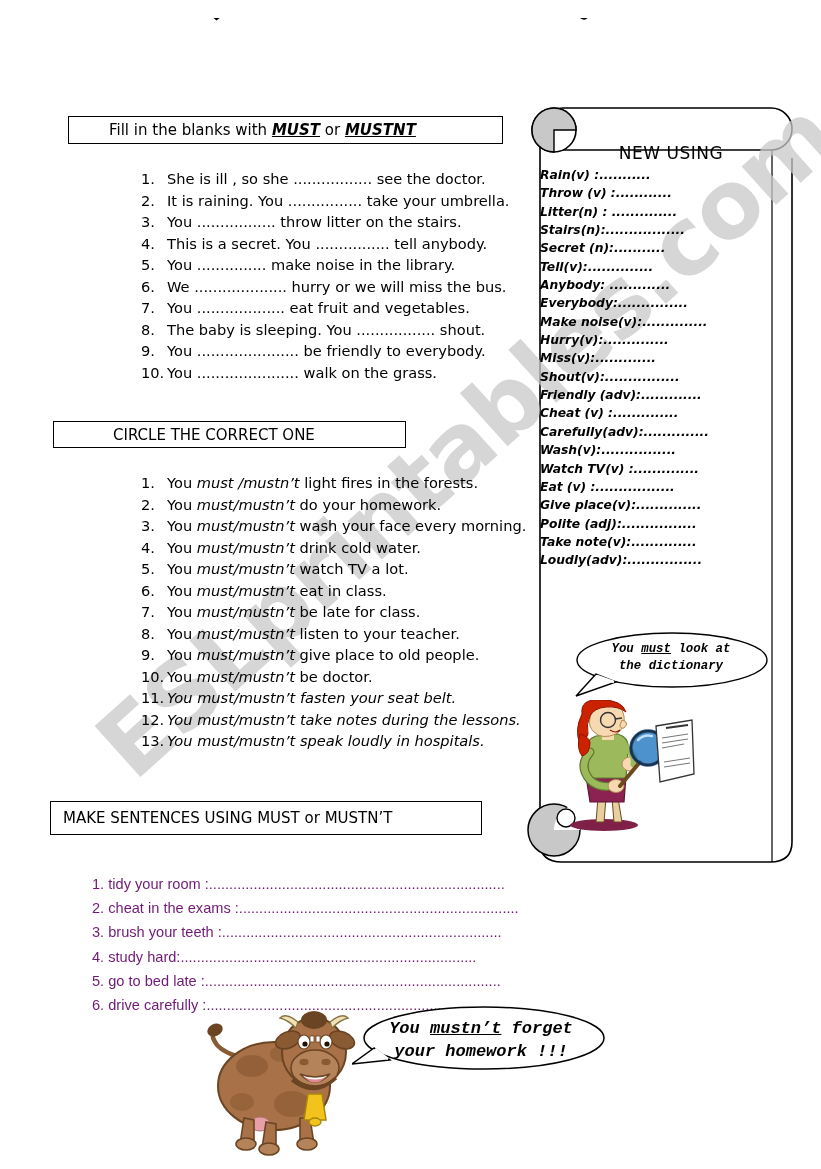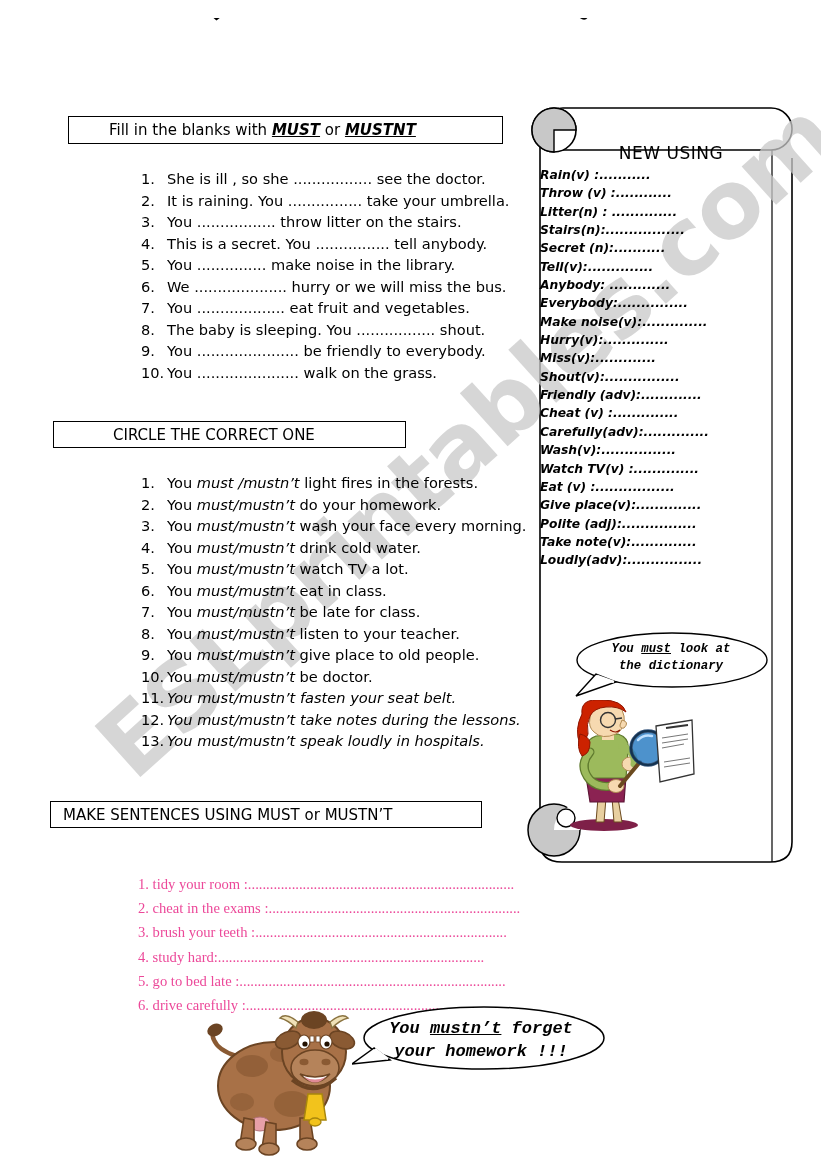--- a/index.html
+++ b/index.html
@@ -145,26 +145,25 @@
   
   #make-list {
     position: absolute;
     left: 92px; top: 872px;
     width: 560px;
     z-index: 6;
     margin: 0; padding: 0;
     list-style: none;
   }
   #make-list li {
-    font-family: Liberation Serif, serif;
+    font-family: Liberation Sans, sans-serif;
     font-size: 14.6px;
     line-height: 24.2px;
-    color: #ec4899;
+    color: #701a75;
     white-space: nowrap;
-    margin-left: 46px;
   }
   #make-list li .lbl { display: inline-block; }
   #make-list li .dts { }
 
   
   .bubble { position: absolute; z-index: 8; }
   .bubble svg { position:absolute; left:0; top:0; }
   .bubble .btext {
     position: absolute;
     font-family: Liberation Mono, monospace;
@@ -353,21 +352,21 @@
       <li class="all-ital">
         <span class="num">12.</span>
         <span class="body"><span>You </span><span class="it">must/mustn’t</span><span> take notes during the lessons.</span></span>
       </li>
       <li class="all-ital">
         <span class="num">13.</span>
         <span class="body"><span>You </span><span class="it">must/mustn’t</span><span> speak loudly in hospitals.</span></span>
       </li>
     </ul>
 
-  <div class="hdr-box" id="hdr3" style="left:50px; top:801px; width:432px; height:27px; padding-left:12px;">
+  <div class="hdr-box" id="hdr3" style="left:50px; top:801px; width:432px; height:34px; padding-left:12px;">
     <span class="hdr-text">MAKE SENTENCES USING MUST or MUSTN’T</span>
   </div>
 
   <ul id="make-list">
       <li><span class="lbl">1. tidy your room : </span><span class="dts">.........................................................................</span></li>
       <li><span class="lbl">2. cheat in the exams :  </span><span class="dts">.....................................................................</span></li>
       <li><span class="lbl">3. brush your teeth :  </span><span class="dts">.....................................................................</span></li>
       <li><span class="lbl">4. study hard:  </span><span class="dts">.........................................................................</span></li>
       <li><span class="lbl">5. go to bed late : </span><span class="dts">.........................................................................</span></li>
       <li><span class="lbl">6. drive carefully :  </span><span class="dts">.....................................................................</span></li>

